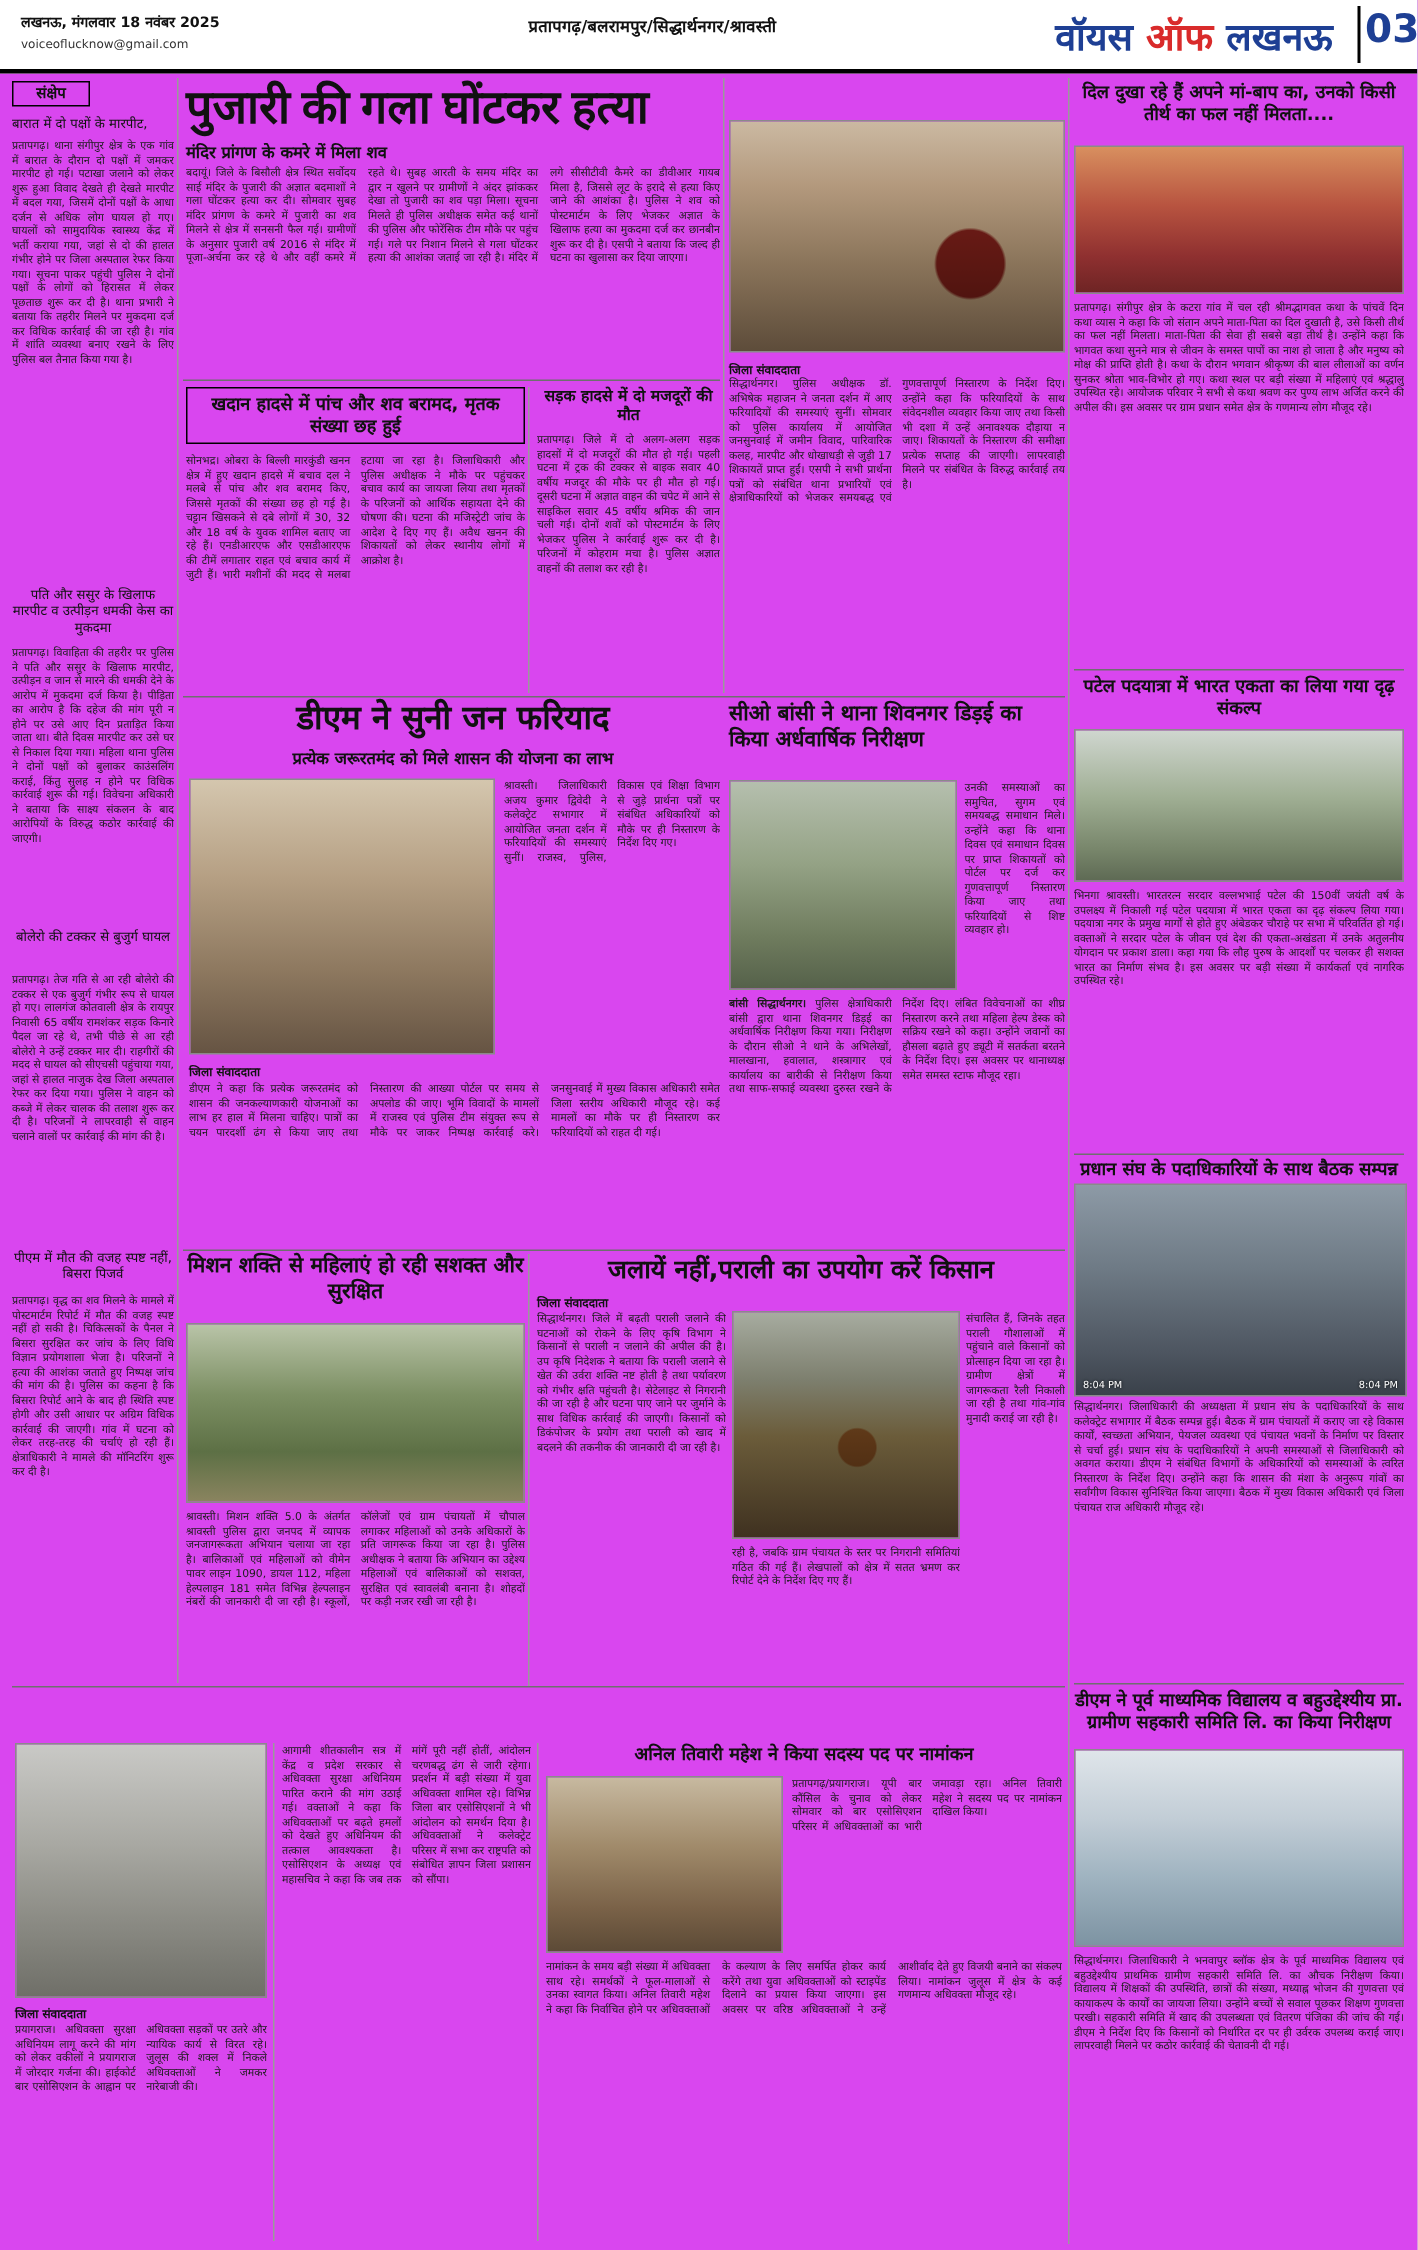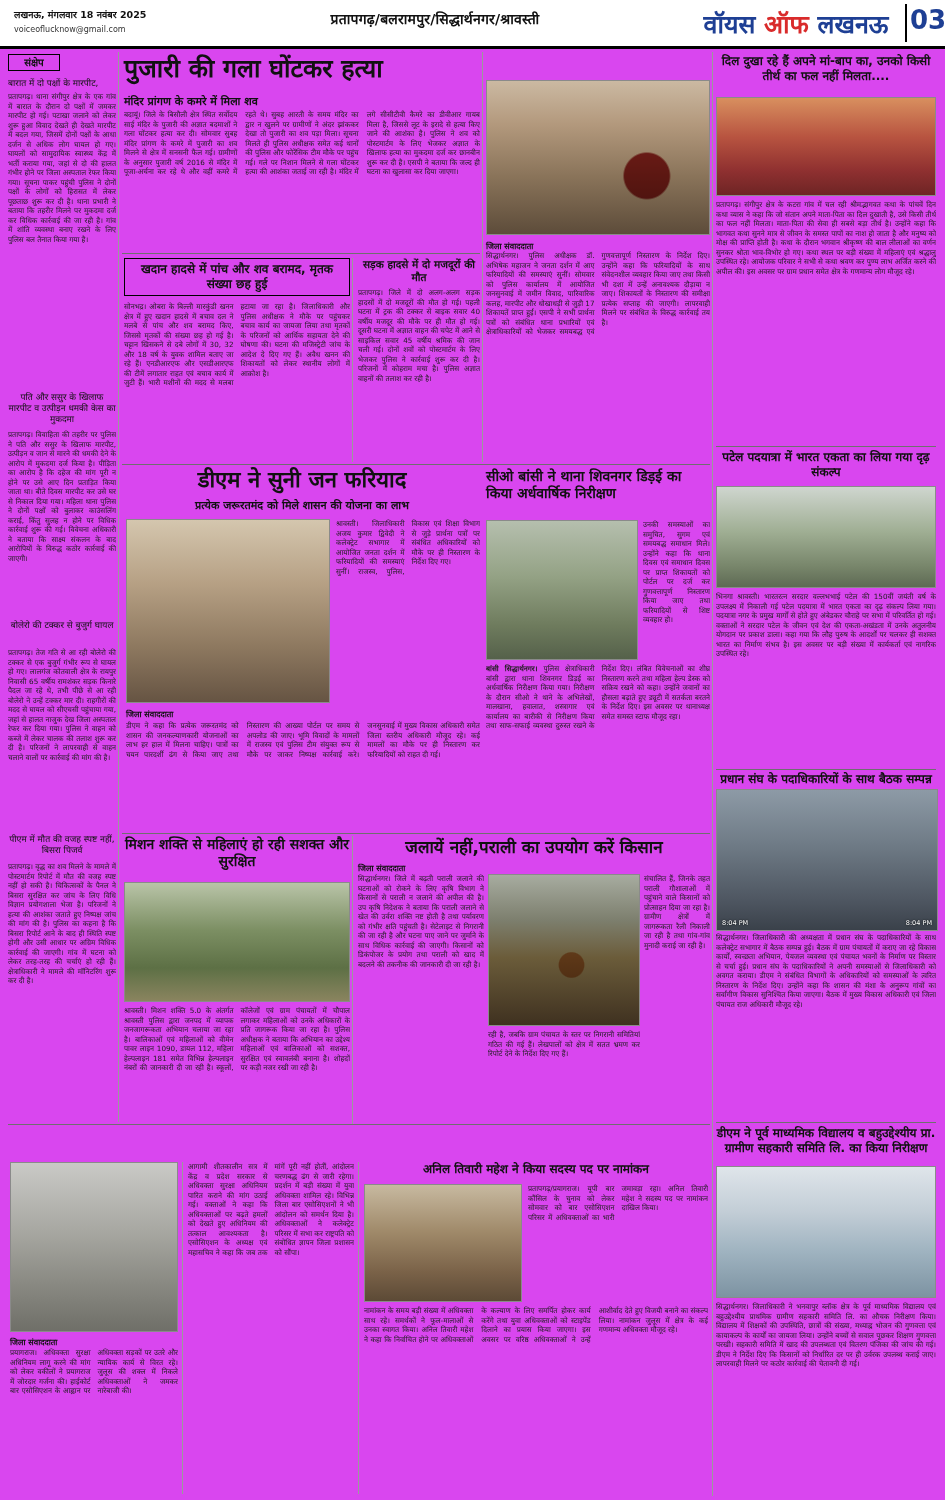--- a/index.html
+++ b/index.html
@@ -11,25 +11,25 @@
   .cols3{column-count:3;column-gap:8px;}
   .byline{font-weight:bold;font-size:8px;}
   .vline{position:absolute;width:0;border-left:1px solid #9a9a9a;}
   .hline{position:absolute;height:0;border-top:1px solid #6f6f6f;}
   .photo{border:1px solid #8a8a8a;}
   .center{text-align:center;}
   
   .header{position:absolute;left:0;top:0;width:945px;height:46px;border-bottom:3px solid #000;background:#fff;}
   .dateline{font-size:9.5px;font-weight:bold;}
   .email{font-size:8px;color:#333;}
-  .districts{font-size:14px;font-weight:bold;letter-spacing:.2px;}
+  .districts{font-size:11px;font-weight:bold;letter-spacing:.2px;}
   .masthead{font-size:25px;font-weight:bold;white-space:nowrap;}
   .pagenum{font-size:26px;font-weight:bold;}
   
-  .h-xxl{font-size:25px;font-weight:bold;line-height:1.05;}
+  .h-xxl{font-size:31px;font-weight:bold;line-height:1.05;font-family:Liberation Serif, serif;}
   .h-xl{font-size:22px;font-weight:bold;line-height:1.05;}
   .h-lg{font-size:17px;font-weight:bold;line-height:1.15;}
   .h-md{font-size:14px;font-weight:bold;line-height:1.2;}
   .h-sm{font-size:12px;font-weight:bold;line-height:1.25;}
   .h-xs{font-size:10.5px;font-weight:bold;line-height:1.25;}
   .subhead{font-size:11px;font-weight:bold;}
   .brieftitle{font-size:8.8px;font-weight:normal;line-height:1.25;}
   .headbox{border:1px solid #000;padding:3px 4px;}
   
   .ph-sp{background:linear-gradient(180deg,#cbb9a2 0%,#b3997d 28%,#8a745a 62%,#5d4c3a 100%),radial-gradient(circle at 72% 62%,#a33 0 12%,transparent 13%);background-blend-mode:multiply;}

